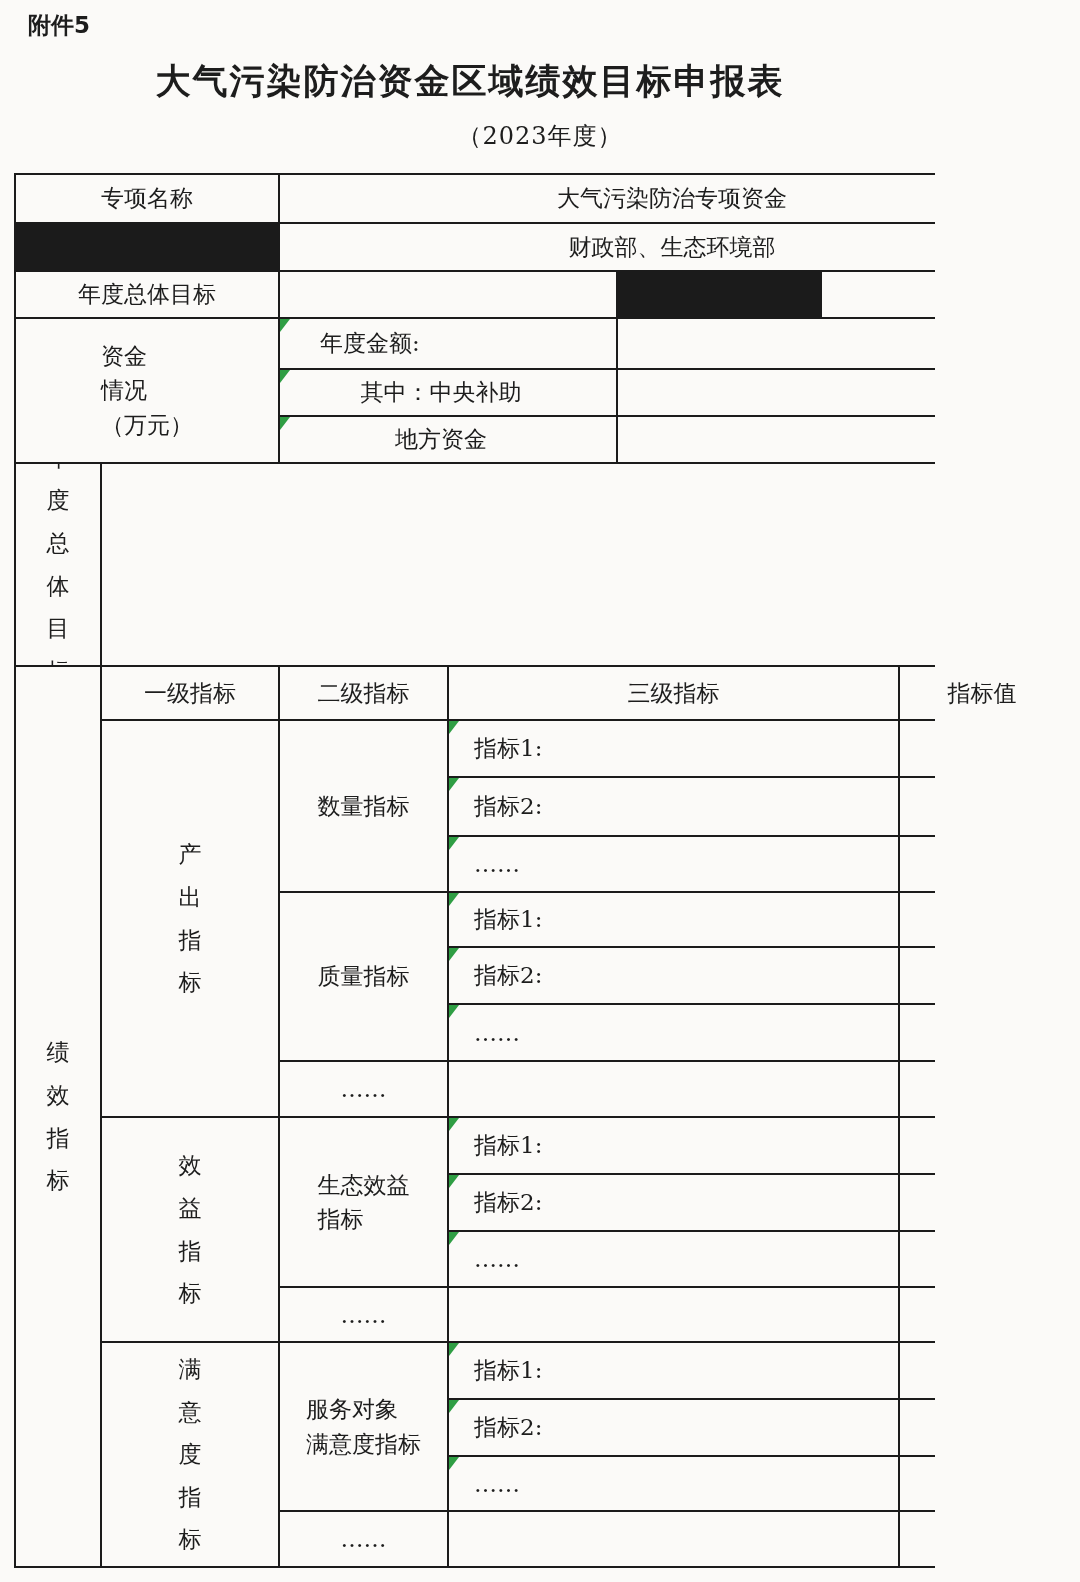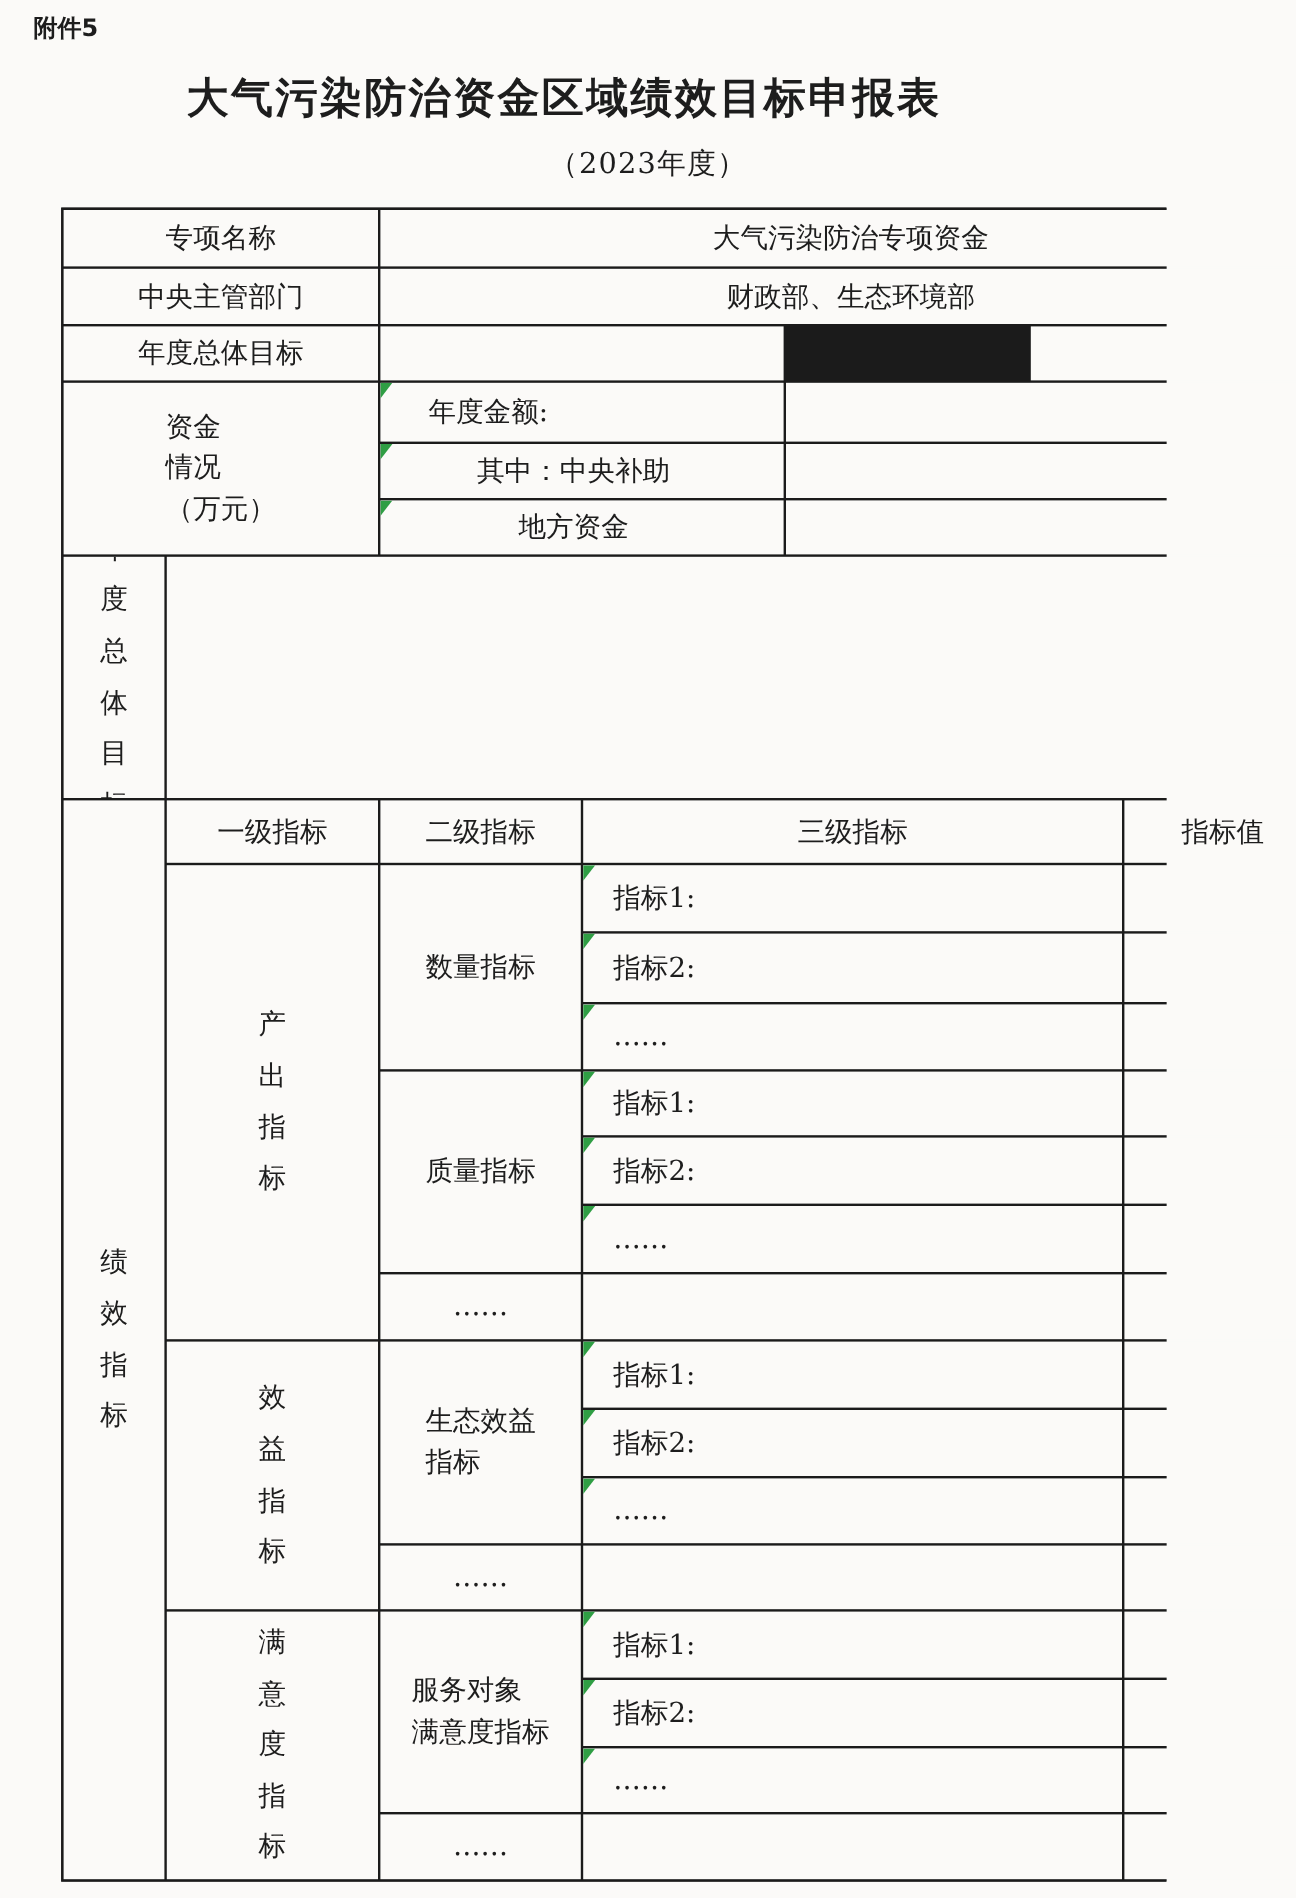--- a/index.html
+++ b/index.html
@@ -6,40 +6,39 @@
   body{
     width:1080px;height:1582px;position:relative;
     background:#fbfaf8;
     font-family:"DejaVu Serif","Liberation Serif",serif;
     color:#1d1d1d;
     overflow:hidden;
   }
   .attachment{
     position:absolute;left:28px;top:10px;
     font-family:"DejaVu Sans","Liberation Sans",sans-serif;
-    font-weight:bold;font-size:20px;
+    font-weight:bold;font-size:23px;
   }
   .title{
     position:absolute;left:0;top:58px;width:940px;
     text-align:center;font-weight:bold;font-size:35px;letter-spacing:2px;
   }
   .subtitle{
     position:absolute;left:0;top:120px;width:1080px;
     text-align:center;font-size:24px;letter-spacing:1px;
   }
   .sheet{
     position:absolute;left:14px;top:173px;width:921px;height:1395px;
     box-sizing:border-box;
     display:grid;
     grid-template-columns:84px 176px 167px 167px 202px 76px 164px;
     grid-template-rows:47px 46px 45px 49px 45px 45px 201px 52px 55px 57px 54px 53px 55px 55px 54px 55px 55px 54px 53px 55px 55px 53px 54px;
     gap:2px;
     background:#1b1b1b;
     border:2px solid #1b1b1b;
-    margin-left:37px;
   }
   .cell{
     background:#fbfaf8;
     position:relative;
     display:flex;align-items:center;justify-content:center;
     font-size:23px;
     box-sizing:border-box;
     overflow:hidden;
   }
   .cell.left{justify-content:flex-start;padding-left:25px;}
@@ -66,21 +65,20 @@
 
 <div class="attachment">附件5</div>
 <div class="title">大气污染防治资金区域绩效目标申报表</div>
 <div class="subtitle">（2023年度）</div>
 
 <div class="sheet">
 
   <div class="cell" style="grid-area:1/1/2/3">专项名称</div>
   <div class="cell" style="grid-area:1/3/2/8">大气污染防治专项资金</div>
 
-  <div class="cell" style="grid-area:2/1/3/3">中央主管部门</div>
   <div class="cell" style="grid-area:2/3/3/8">财政部、生态环境部</div>
 
   <div class="cell" style="grid-area:3/1/4/3">年度总体目标</div>
   <div class="cell" style="grid-area:3/3/4/5"></div>
   <div class="cell" style="grid-area:3/6/4/8"></div>
 
   <div class="cell multiline" style="grid-area:4/1/7/3">资金
 情况
 （万元）</div>
 

